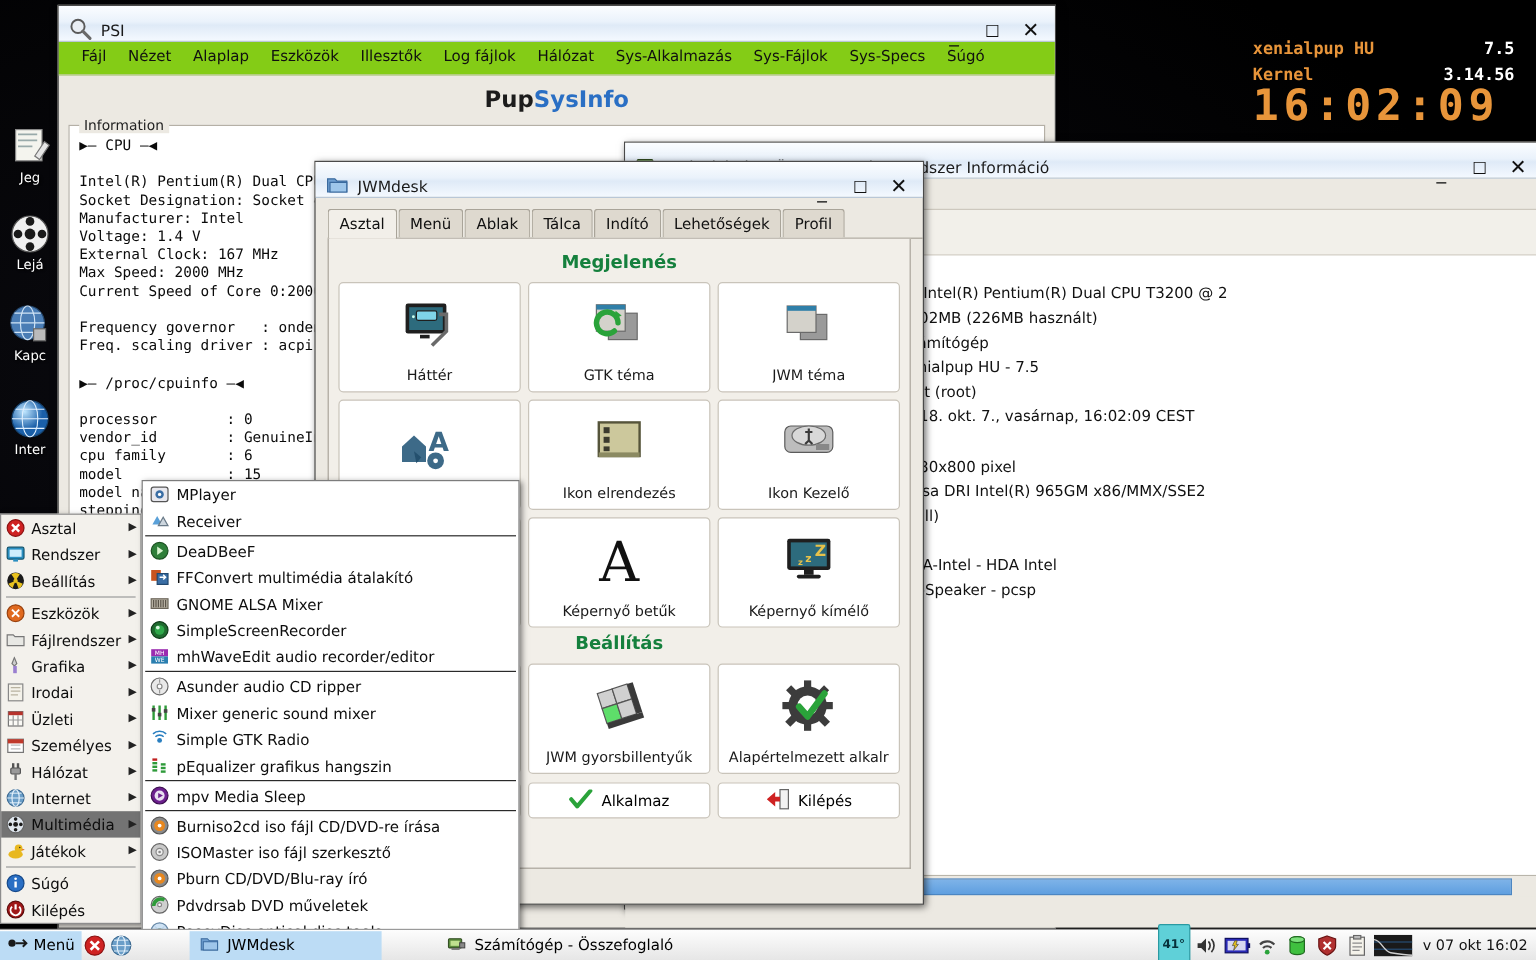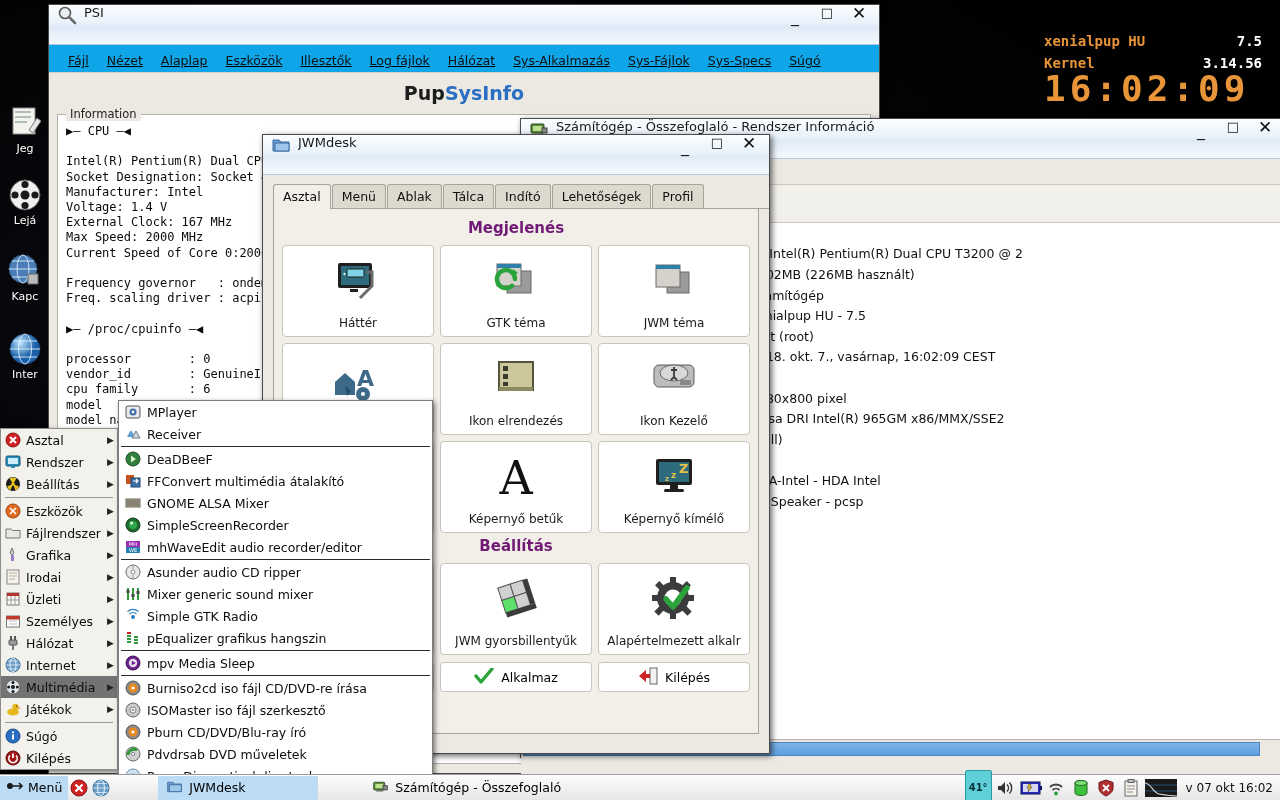--- a/index.html
+++ b/index.html
@@ -28,38 +28,38 @@
            font-size:14px; font-weight:bold; line-height:22px; }
   #conky .row { display:flex; width:218px; justify-content:space-between; }
   #conky .k { color:#e8953a; }
   #conky .v { color:#ffffff; }
   #conky .bigclock { color:#e8953a; font-size:36px; letter-spacing:4px; margin-top:4px; }
 
   
   .window { position:absolute; background:#ece9e2; border:1px solid #4a4a4a;
             box-shadow:2px 2px 6px rgba(0,0,0,.6); }
   .titlebar {
-    height:40px; display:flex; align-items:flex-start; padding:0 4px 0 8px;
+    height:30px; display:flex; align-items:flex-end; padding:0 4px 0 8px;
     background:linear-gradient(to bottom,#fbfdff 0%,#eaf2fb 45%,#dfeaf7 55%,#f4f9ff 100%);
     border-bottom:1px solid #b9c7d6;
   }
   .titlebar .ticon { width:20px; height:20px; margin-right:7px; flex:0 0 20px; }
   .titlebar .ttext { font-size:13px; color:#1a1a1a; flex:1 1 auto; white-space:nowrap;
                      overflow:hidden; text-overflow:clip; }
   .wbtns { display:flex; align-items:center; gap:16px; padding-right:8px; }
   .wbtn { font-family:"DejaVu Sans", sans-serif; color:#111; cursor:default;
           width:16px; text-align:center; line-height:16px; }
   .wbtn.min { font-size:16px; position:relative; top:4px; }
   .wbtn.max { font-size:13px; }
   .wbtn.cls { font-size:17px; font-weight:bold; }
 
   
   #psi { left:48px; top:4px; width:832px; height:770px; background:#ece9e2; }
-  #psi .menubar { height:28px; display:flex; align-items:flex-end; gap:0;
-                  padding:0 10px; background:#0ea5e9; border-bottom:1px solid #d3cfc6;text-decoration:underline; }
+  #psi .menubar { height:28px; display:flex; align-items:flex-start; gap:0;
+                  padding:0 10px; background:#84cc16; border-bottom:1px solid #d3cfc6; }
   #psi .menubar .mi { padding:4px 9px; font-size:12.5px; color:#101010; white-space:nowrap; }
   #psi .brand { text-align:center; font-size:19px; font-weight:bold; padding:9px 0 8px; }
   #psi .brand .a { color:#1c1c1c; }
   #psi .brand .b { color:#2a6fc4; }
   #psi .frame { margin:2px 8px 0 8px; border:1px solid #b5b0a6; position:relative;
                 background:#fff; height:650px; }
   #psi .frame-legend { position:absolute; top:-8px; left:8px; background:#ece9e2;
                        padding:0 4px; font-size:11.5px; color:#222; }
   #psi .console { font-family:"DejaVu Sans Mono", monospace; font-size:12px;
                   line-height:15.2px; color:#0a0a0a; padding:9px 0 0 8px; white-space:pre; }
@@ -86,21 +86,21 @@
   
   #jwm { left:262px; top:134px; width:508px; height:620px; background:#ece9e2; }
   #jwm .tabs { display:flex; align-items:flex-end; height:26px; margin:8px 0 0 10px;
                border-bottom:1px solid #a9a499; }
   #jwm .tab { padding:4px 9px 4px 9px; font-size:12.5px; border:1px solid #a9a499;
               border-bottom:none; background:#ded9cf; margin-right:1px; color:#111;
               border-radius:3px 3px 0 0; }
   #jwm .tab.active { background:#f2efe9; position:relative; top:1px; padding-bottom:5px; }
   #jwm .pane { margin:0 10px 0 10px; border:1px solid #a9a499; border-top:none;
                background:#f2efe9; height:525px; padding:6px 8px; }
-  #jwm .section-title { text-align:center; font-size:15px; font-weight:bold; color:#701a75;
+  #jwm .section-title { text-align:center; font-size:15px; font-weight:bold; color:#15803d;
                         padding:4px 0 8px; }
   #jwm .grid { display:grid; grid-template-columns:repeat(3,1fr); gap:6px; }
   #jwm .cell { background:#fff; border:1px solid #c9c4ba; border-radius:4px; height:92px;
                display:flex; flex-direction:column; align-items:center; justify-content:flex-end;
                padding-bottom:6px; }
   #jwm .cell .ic { flex:1; display:flex; align-items:center; justify-content:center; }
   #jwm .cell .cl { font-size:12px; color:#1a1a1a; white-space:nowrap; overflow:hidden;
                    max-width:100%; }
   #jwm .btnrow { display:grid; grid-template-columns:repeat(3,1fr); gap:6px; margin-top:7px; }
   #jwm .bbtn { background:#fff; border:1px solid #c9c4ba; border-radius:4px; height:30px;

